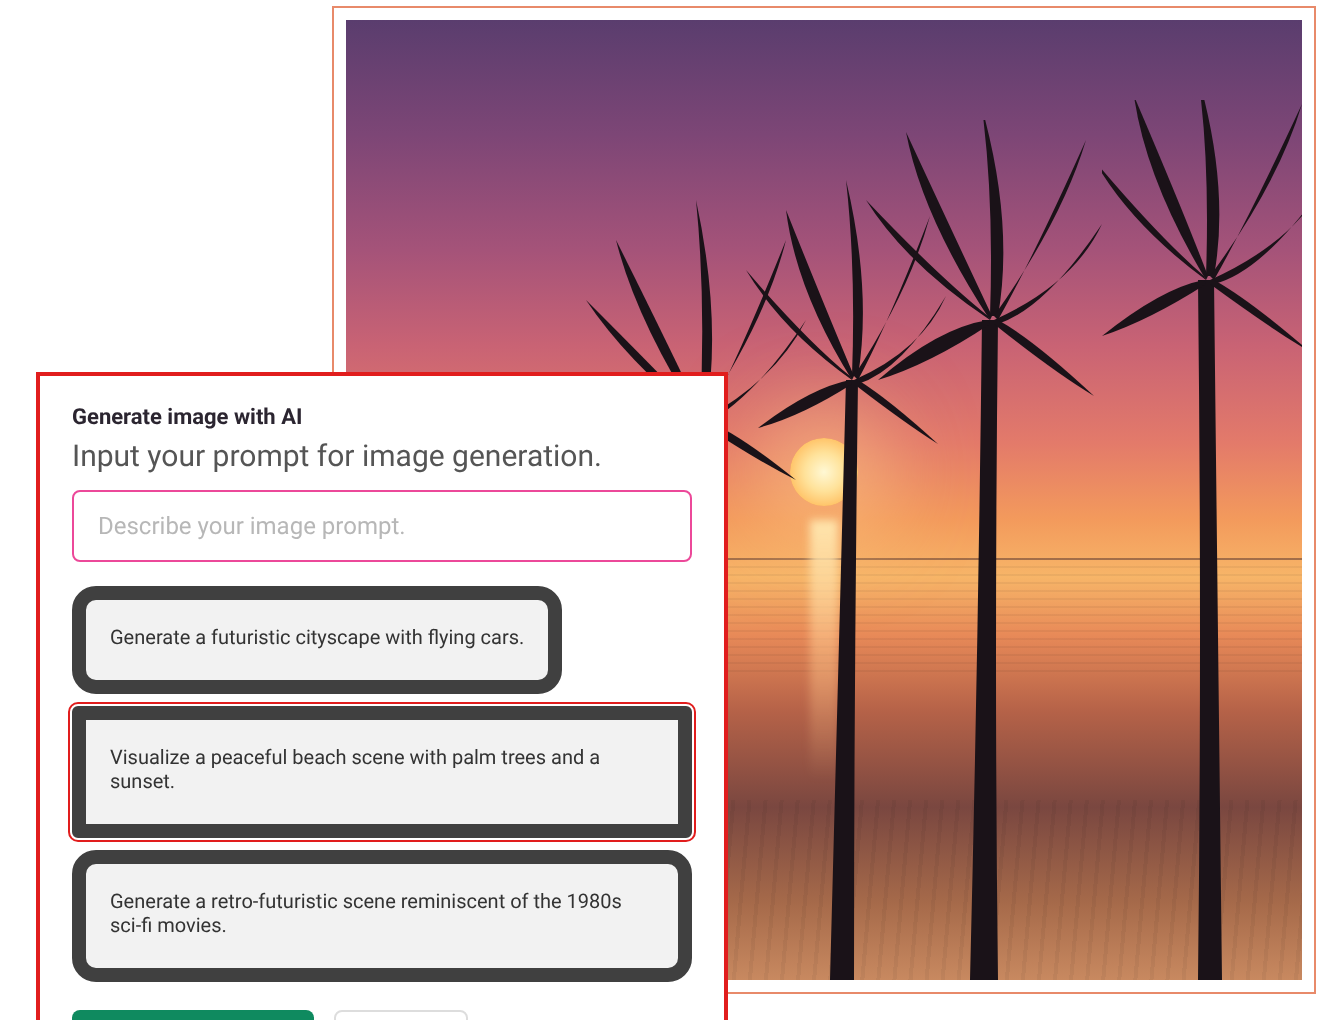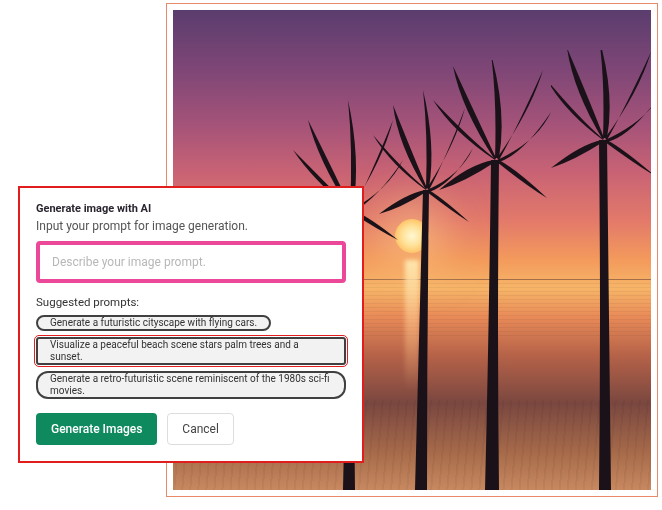--- a/index.html
+++ b/index.html
@@ -117,29 +117,29 @@
   padding: 14px 16px 16px 16px;
   z-index: 10;
 }
 .dialog-title {
   font-size: 11px;
   font-weight: 700;
   color: #2b2530;
   margin-bottom: 4px;
 }
 .dialog-sub {
-  font-size: 12px;
+  font-size: 15px;
   color: #555;
   margin-bottom: 8px;
 }
 .prompt-input {
   width: 100%;
   font-size: 12px;
   color: #333;
-  border: 4px solid #ec4899;
+  border: 1px solid #ec4899;
   border-radius: 4px;
   padding: 10px 12px;
   margin-bottom: 12px;
   outline: none;
   font-family: inherit;
 }
 .prompt-input::placeholder { color: #b7b7b7; }
 .suggested-label {
   font-size: 11.5px;
   color: #333;
@@ -150,23 +150,23 @@
   flex-direction: column;
   gap: 6px;
   margin-bottom: 14px;
 }
 .chip {
   display: inline-block;
   width: fit-content;
   font-size: 10px;
   color: #333;
   background: #f2f2f2;
-  border: 2px solid #404040;
+  border: 7px solid #404040;
   border-radius: 12px;
-  padding: 0 12px;
+  padding: 14px 12px;
   cursor: pointer;
   line-height: 1.2;
 }
 .chip.highlighted {
   outline: 1.5px solid #e11d1d;
   outline-offset: 1px;
   border-radius: 3px;
 }
 .actions {
   display: flex;
@@ -261,23 +261,22 @@
         <path class="frond" d="M54 92 Q84 114 104 126 Q74 100 56 90 Z"></path>
       </svg>
     </div>
   </div>
 </div>
 
 <div class="dialog">
   <div class="dialog-title">Generate image with AI</div>
   <div class="dialog-sub">Input your prompt for image generation.</div>
   <input type="text" class="prompt-input" placeholder="Describe your image prompt." style="">
-  <div class="suggested-label">Suggested prompts:</div>
   <div class="chips">
     <div class="chip">Generate a futuristic cityscape with flying cars.</div>
-    <div class="chip highlighted">Visualize a peaceful beach scene stars palm trees and a sunset.</div>
+    <div class="chip highlighted">Visualize a peaceful beach scene with palm trees and a sunset.</div>
     <div class="chip">Generate a retro-futuristic scene reminiscent of the 1980s sci-fi movies.</div>
   </div>
   <div class="actions">
     <button class="btn btn-primary">Generate Images</button>
     <button class="btn btn-secondary">Cancel</button>
   </div>
 </div>
 
 </body></html>

